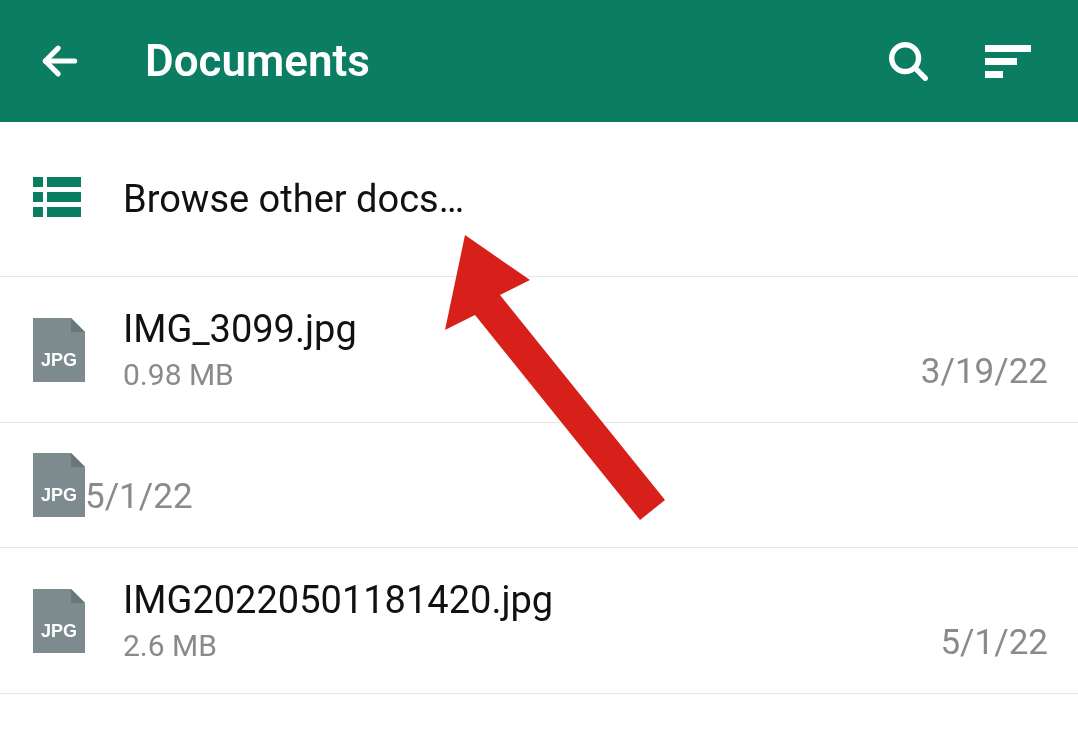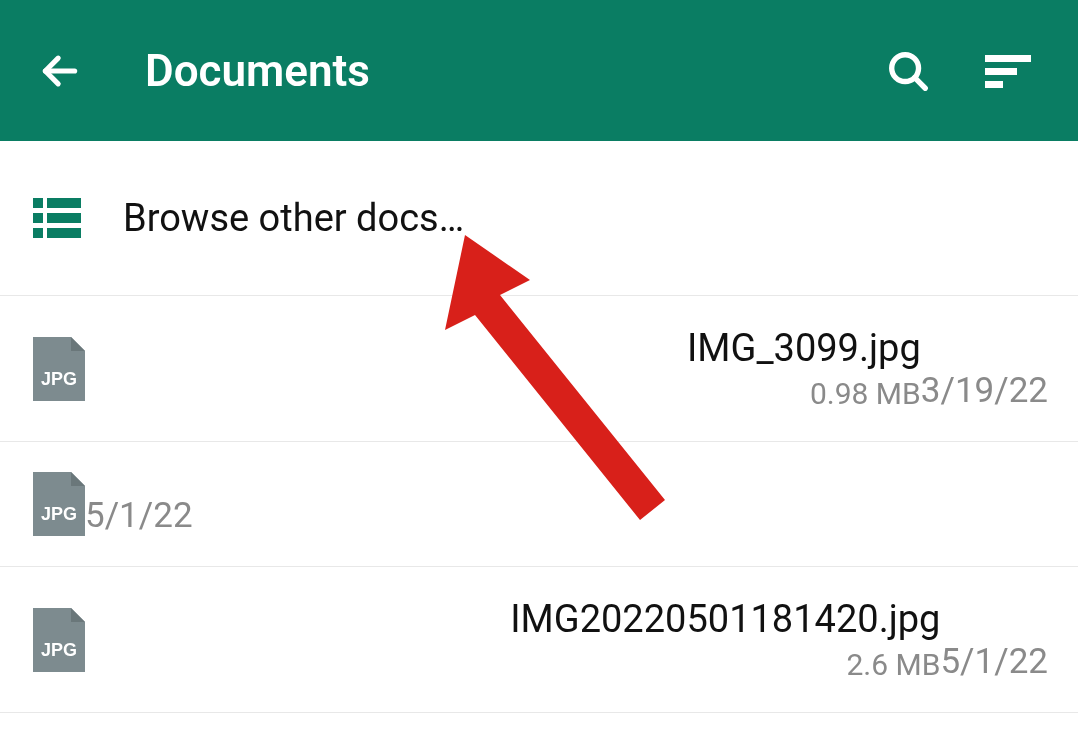--- a/index.html
+++ b/index.html
@@ -10,21 +10,21 @@
     body {
       font-family: -apple-system, BlinkMacSystemFont, "Segoe UI", Roboto, Helvetica, Arial, sans-serif;
       width: 1078px;
       height: 747px;
       background: #ffffff;
       overflow: hidden;
       position: relative;
     }
     .header {
       background: #0a7d63;
-      height: 141px;
+      height: 122px;
       display: flex;
       align-items: center;
       padding: 0 30px;
     }
     .back-btn {
       width: 60px;
       height: 60px;
       display: flex;
       align-items: center;
       justify-content: center;
@@ -49,21 +49,21 @@
       display: flex;
       align-items: center;
       justify-content: center;
       cursor: pointer;
     }
     .content {
       padding: 0;
     }
     .browse-row {
       display: flex;
-      align-items: center;
+      align-items: flex-start;
       padding: 55px 30px 55px 33px;
       border-bottom: 1px solid #e8e8e8;
       cursor: pointer;
     }
     .browse-icon {
       width: 48px;
       height: 40px;
       display: flex;
       flex-direction: column;
       justify-content: space-between;
@@ -98,21 +98,20 @@
     .file-icon {
       width: 52px;
       height: 64px;
       position: relative;
     }
     .file-info {
       flex: 1;
       margin-left: 38px;
       display: flex;
       flex-direction: column;
-      text-align: right;
     }
     .file-name {
       font-size: 38px;
       color: #111;
       margin-bottom: 6px;
     }
     .file-size {
       font-size: 30px;
       color: #8a8a8a;
     }

